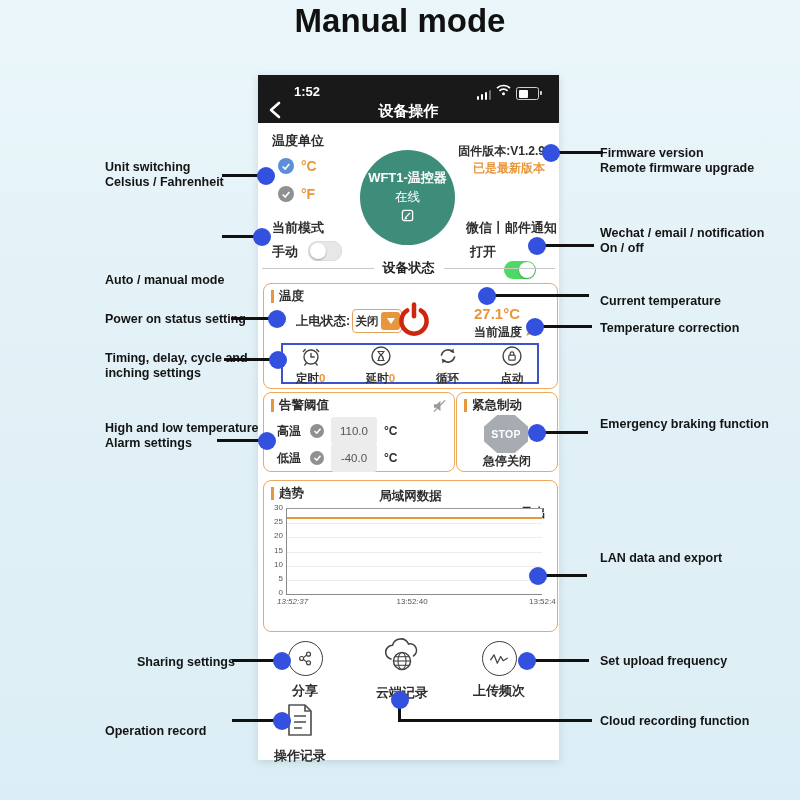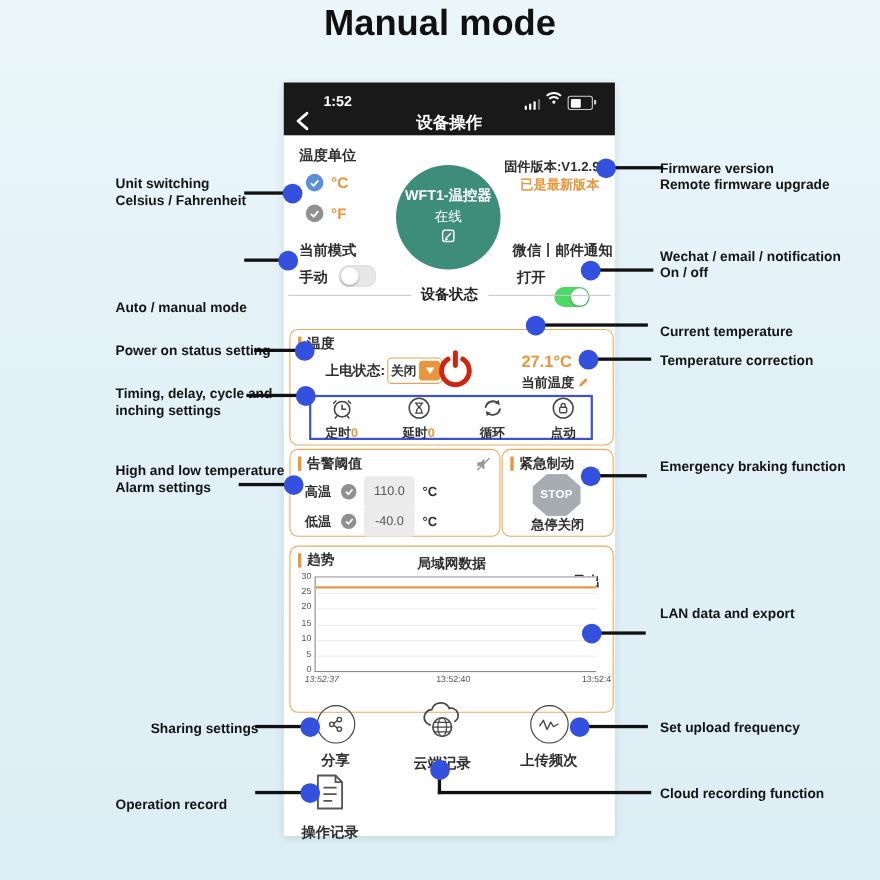--- a/index.html
+++ b/index.html
@@ -62,21 +62,21 @@
   .toggle.on{left:246px;top:166px;background:#4CD964;}
   .toggle .knob{position:absolute;top:1px;width:16px;height:16px;border-radius:50%;background:#fff;box-shadow:0 1px 2px rgba(0,0,0,.3);}
   .toggle.off .knob{left:1px;} .toggle.on .knob{right:1px;}
 
   
   .divider{left:0;right:0;top:184px;display:flex;align-items:center;gap:9px;padding:0 4px;}
   .divider .ln{flex:1;height:1px;background:#c9c9c9;}
   .divider .tx{font-size:13px;font-weight:700;color:#222;text-align:center;}
 
   
-  .obox{border:1.5px solid #ECA95F;border-radius:8px;background:#fff;margin-top:16px;}
+  .obox{border:1.5px solid #ECA95F;border-radius:8px;background:#fff;}
   .box-title{position:absolute;left:7px;top:6px;font-size:12.5px;font-weight:700;color:#2e2e2e;
     border-left:3px solid #E8963C;padding-left:5px;line-height:13px;}
 
   .temp-box{left:5px;top:208px;width:293px;height:104px;}
   .ps-label{position:absolute;left:32px;top:29px;font-size:12.5px;font-weight:700;color:#2e2e2e;}
   .dropdown{position:absolute;left:88px;top:25px;width:48px;height:22px;border:1.2px solid #E2A35E;
     border-radius:4px;display:flex;align-items:center;cursor:pointer;background:#fff;}
   .dd-value{flex:1;text-align:center;font-size:11.5px;font-weight:700;color:#333;}
   .dd-btn{width:19px;height:18px;margin-right:1px;background:#E8963C;border-radius:3px;
     display:flex;align-items:center;justify-content:center;}

